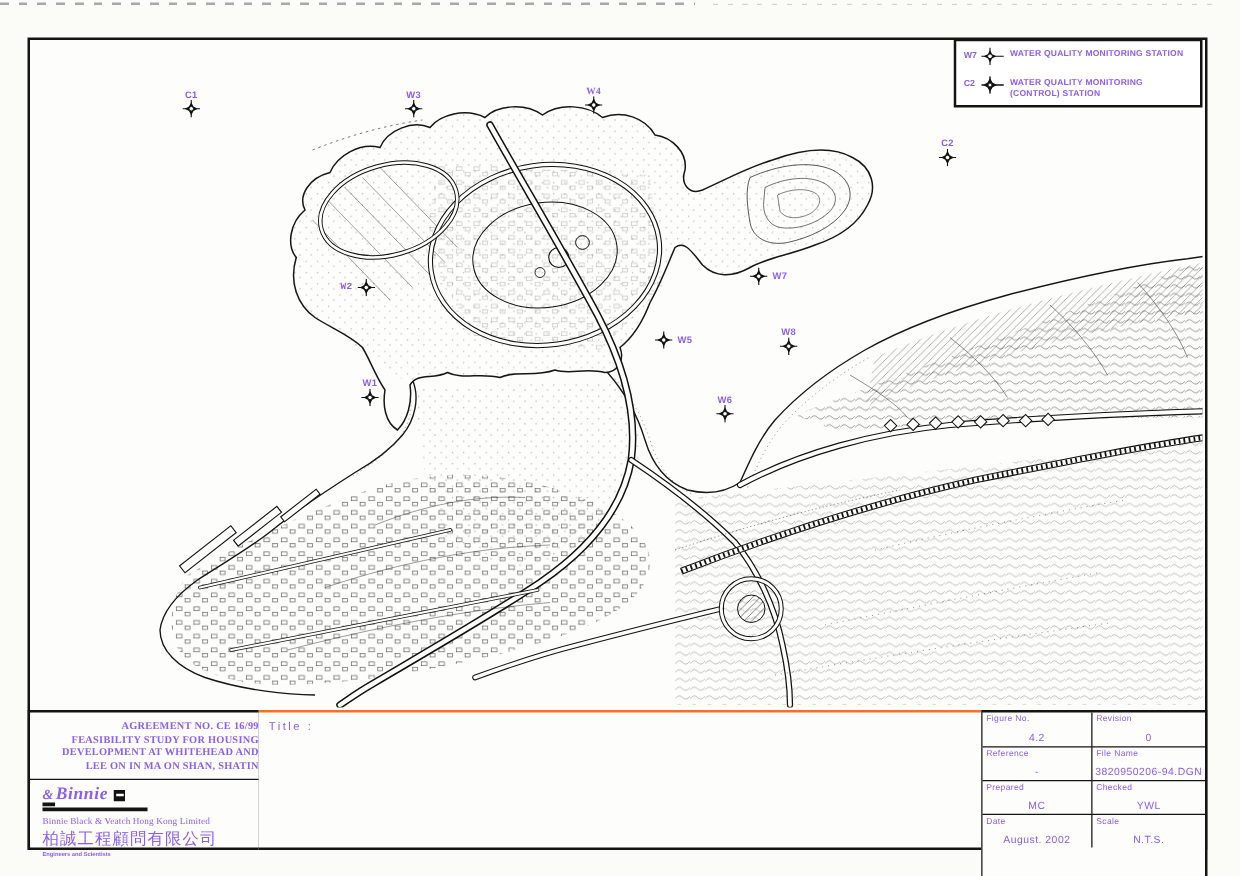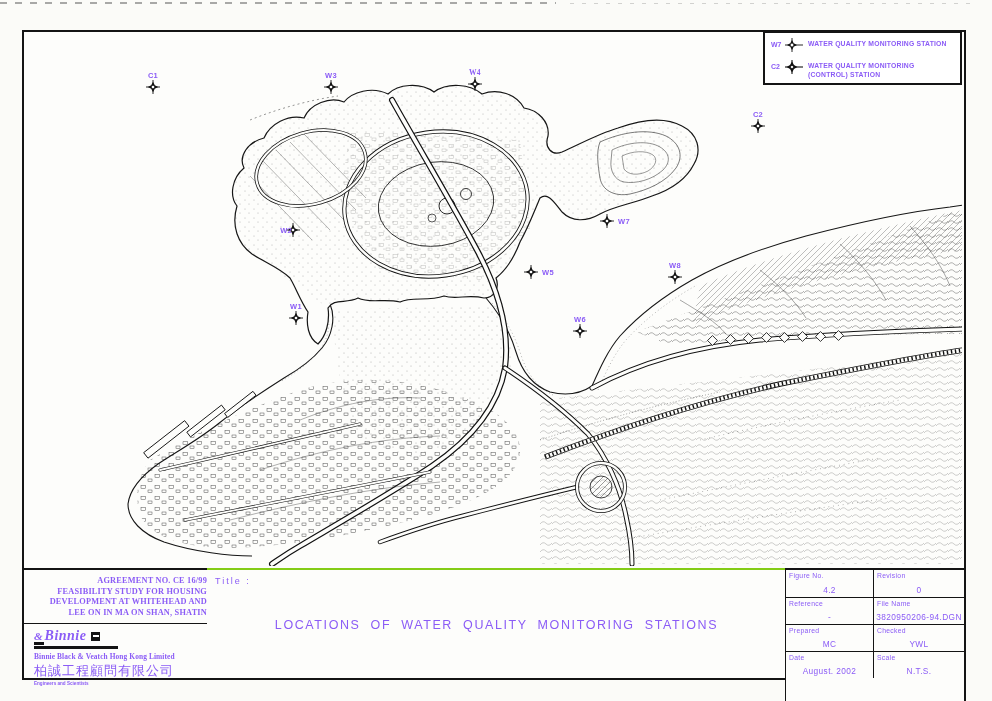--- a/index.html
+++ b/index.html
@@ -19,38 +19,38 @@
   .legend-row:last-child{margin-bottom:0;}
   .legend-tag{font-size:7px;font-weight:bold;width:14px;flex:none;padding-top:3px;}
   .legend-ic{flex:none;margin:0 4px 0 0;padding-top:0px;}
   .legend-text{font-size:6.8px;font-weight:bold;letter-spacing:.2px;line-height:8.5px;padding-top:2px;}
   
   .marker{position:absolute;width:14px;height:14px;}
   .marker svg{display:block;}
   .mlab{position:absolute;font-size:7.5px;font-weight:bold;letter-spacing:.3px;white-space:nowrap;}
   .lab-above{bottom:14px;left:50%;transform:translateX(-50%);}
   .lab-right{left:18px;top:50%;transform:translateY(-50%);}
-  .lab-left{right:8px;top:50%;transform:translateY(-50%);}
+  .lab-left{right:18px;top:50%;transform:translateY(-50%);font-family:Liberation Mono, monospace;}
   
   .tb{position:absolute;box-sizing:border-box;background:#fdfdfb;}
   .tb-left{left:22px;top:568px;width:186px;height:112px;border:2px solid #141414;border-right-width:1px;}
-  .tb-center{left:207px;top:568px;width:579px;height:112px;border-top:2px solid #84cc16;border-bottom:2px solid #141414;}
+  .tb-center{left:207px;top:568px;width:579px;height:112px;border-top:2px solid #f97316;border-bottom:2px solid #141414;}
   .tb-right{left:785px;top:568px;width:181px;height:136px;border:2px solid #141414;border-left-width:1px;}
   .proj{font-family:"Liberation Serif",serif;font-weight:bold;font-size:8.3px;line-height:10.6px;
         text-align:right;padding-top:6px;letter-spacing:.2px;}
   .tb-div{border-top:1.2px solid #141414;margin-top:5px;}
   .logo-area{padding:4px 8px 0 10px;}
   .logo-line{display:flex;align-items:baseline;gap:2px;}
   .amp{font-family:"Liberation Serif",serif;font-style:italic;font-weight:bold;font-size:11px;}
   .binnie{font-family:"Liberation Serif",serif;font-weight:bold;font-size:14px;letter-spacing:.5px;font-style:italic;}
   .logo-sq{width:9px;height:9px;background:#141414;position:relative;margin-left:3px;align-self:center;}
   .logo-sq:after{content:"";position:absolute;left:1.5px;top:3.5px;width:6px;height:2px;background:#fff;}
   .logo-bar{height:3px;background:#141414;width:84px;margin:2px 0 3px 0;position:relative;}
   .logo-bar:before{content:"";position:absolute;left:-0px;top:-4px;width:10px;height:3px;background:#141414;}
-  .co-name{font-family:"Liberation Serif",serif;font-weight:bold;font-size:7.4px;letter-spacing:.1px;}
+  .co-name{font-family:"Liberation Serif",serif;font-weight:normal;font-size:7.4px;letter-spacing:.1px;}
   .co-cn{font-size:13px;letter-spacing:1px;margin-top:1px;}
   .co-tag{font-size:4.6px;font-weight:bold;margin-top:1px;}
   .title-label{position:absolute;left:8px;top:6px;font-size:9px;letter-spacing:2px;}
   .draw-title{position:absolute;left:0;right:0;top:48px;text-align:center;font-size:12.5px;
               letter-spacing:1.6px;word-spacing:5px;}
   .info-grid{display:grid;grid-template-columns:87px 1fr;grid-auto-rows:27px;height:100%;}
   .cell{border-left:1.2px solid #141414;border-top:1.2px solid #141414;position:relative;}
   .cell.c0,.cell.c1{border-top:none;}
   .cell.c0,.cell.c2,.cell.c4,.cell.c6{border-left:none;}
   .cl{position:absolute;left:3px;top:2px;font-size:6.8px;letter-spacing:.3px;}
@@ -306,21 +306,21 @@
   </div>
   <div class="marker" style="left:524px;top:265px;">
     <svg width="14" height="14" viewBox="0 0 14 14">
         <line x1="7" y1="0" x2="7" y2="14" stroke="#111" stroke-width=".9"></line>
         <line x1="0" y1="7" x2="14" y2="7" stroke="#111" stroke-width=".9"></line>
         <path d="M7,1.8 L8.8,5.2 L12.2,7 L8.8,8.8 L7,12.2 L5.2,8.8 L1.8,7 L5.2,5.2 Z" fill="#111"></path>
         <circle cx="7" cy="7" r="1.8" fill="#fff" stroke="#111" stroke-width=".8"></circle>
       </svg>
     <span class="mlab lab-right">W5</span>
   </div>
-  <div class="marker" style="left:668px;top:270px;">
+  <div class="marker" style="left:624px;top:270px;">
     <svg width="14" height="14" viewBox="0 0 14 14">
         <line x1="7" y1="0" x2="7" y2="14" stroke="#111" stroke-width=".9"></line>
         <line x1="0" y1="7" x2="14" y2="7" stroke="#111" stroke-width=".9"></line>
         <path d="M7,1.8 L8.8,5.2 L12.2,7 L8.8,8.8 L7,12.2 L5.2,8.8 L1.8,7 L5.2,5.2 Z" fill="#111"></path>
         <circle cx="7" cy="7" r="1.8" fill="#fff" stroke="#111" stroke-width=".8"></circle>
       </svg>
     <span class="mlab lab-above">W8</span>
   </div>
   <div class="marker" style="left:289px;top:311px;">
     <svg width="14" height="14" viewBox="0 0 14 14">
@@ -357,21 +357,20 @@
       </div>
       <div class="logo-bar"></div>
       <div class="co-name">Binnie Black &amp; Veatch Hong Kong Limited</div>
       <div class="co-cn">柏誠工程顧問有限公司</div>
       <div class="co-tag">Engineers and Scientists</div>
     </div>
   </div>
 
   <div class="tb tb-center">
     <span class="title-label">Title :</span>
-    <div class="draw-title">LOCATIONS OF WATER QUALITY MONITORING STATIONS</div>
   </div>
 
   <div class="tb tb-right">
     <div class="info-grid">
       <div class="cell c0">
         <span class="cl">Figure No.</span>
         <span class="cv">4.2</span>
       </div>
       <div class="cell c1">
         <span class="cl">Revision</span>

